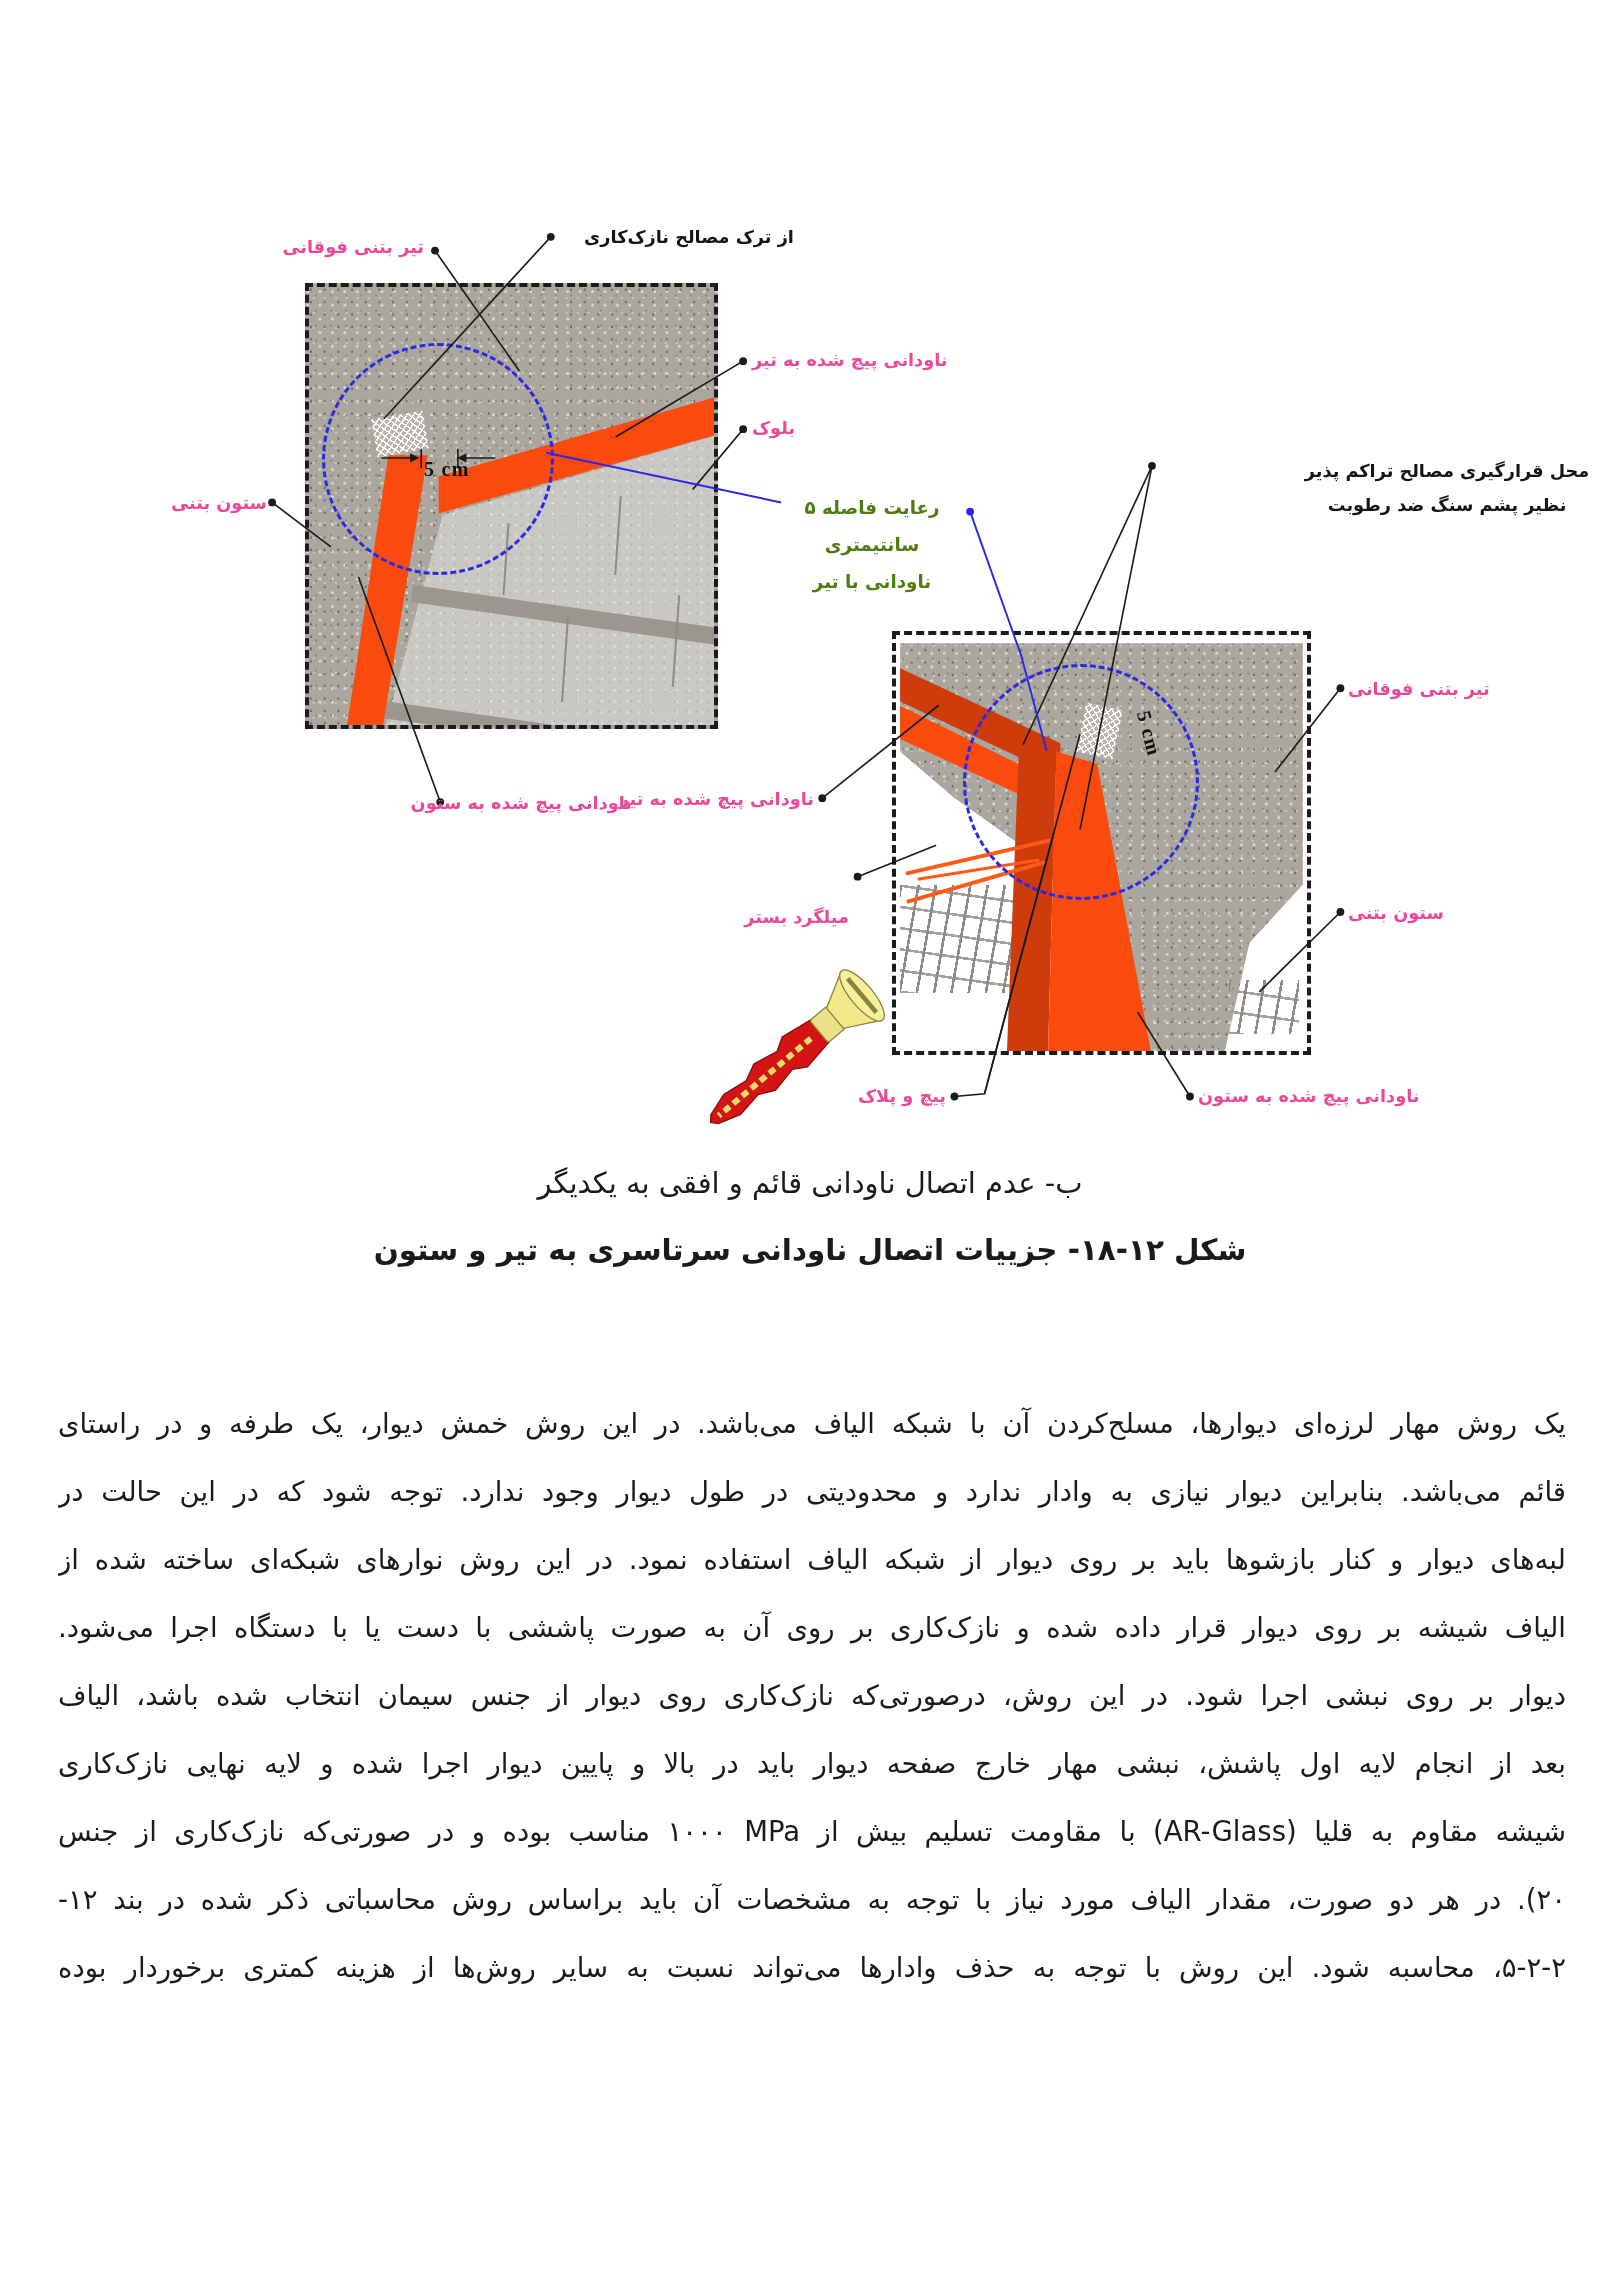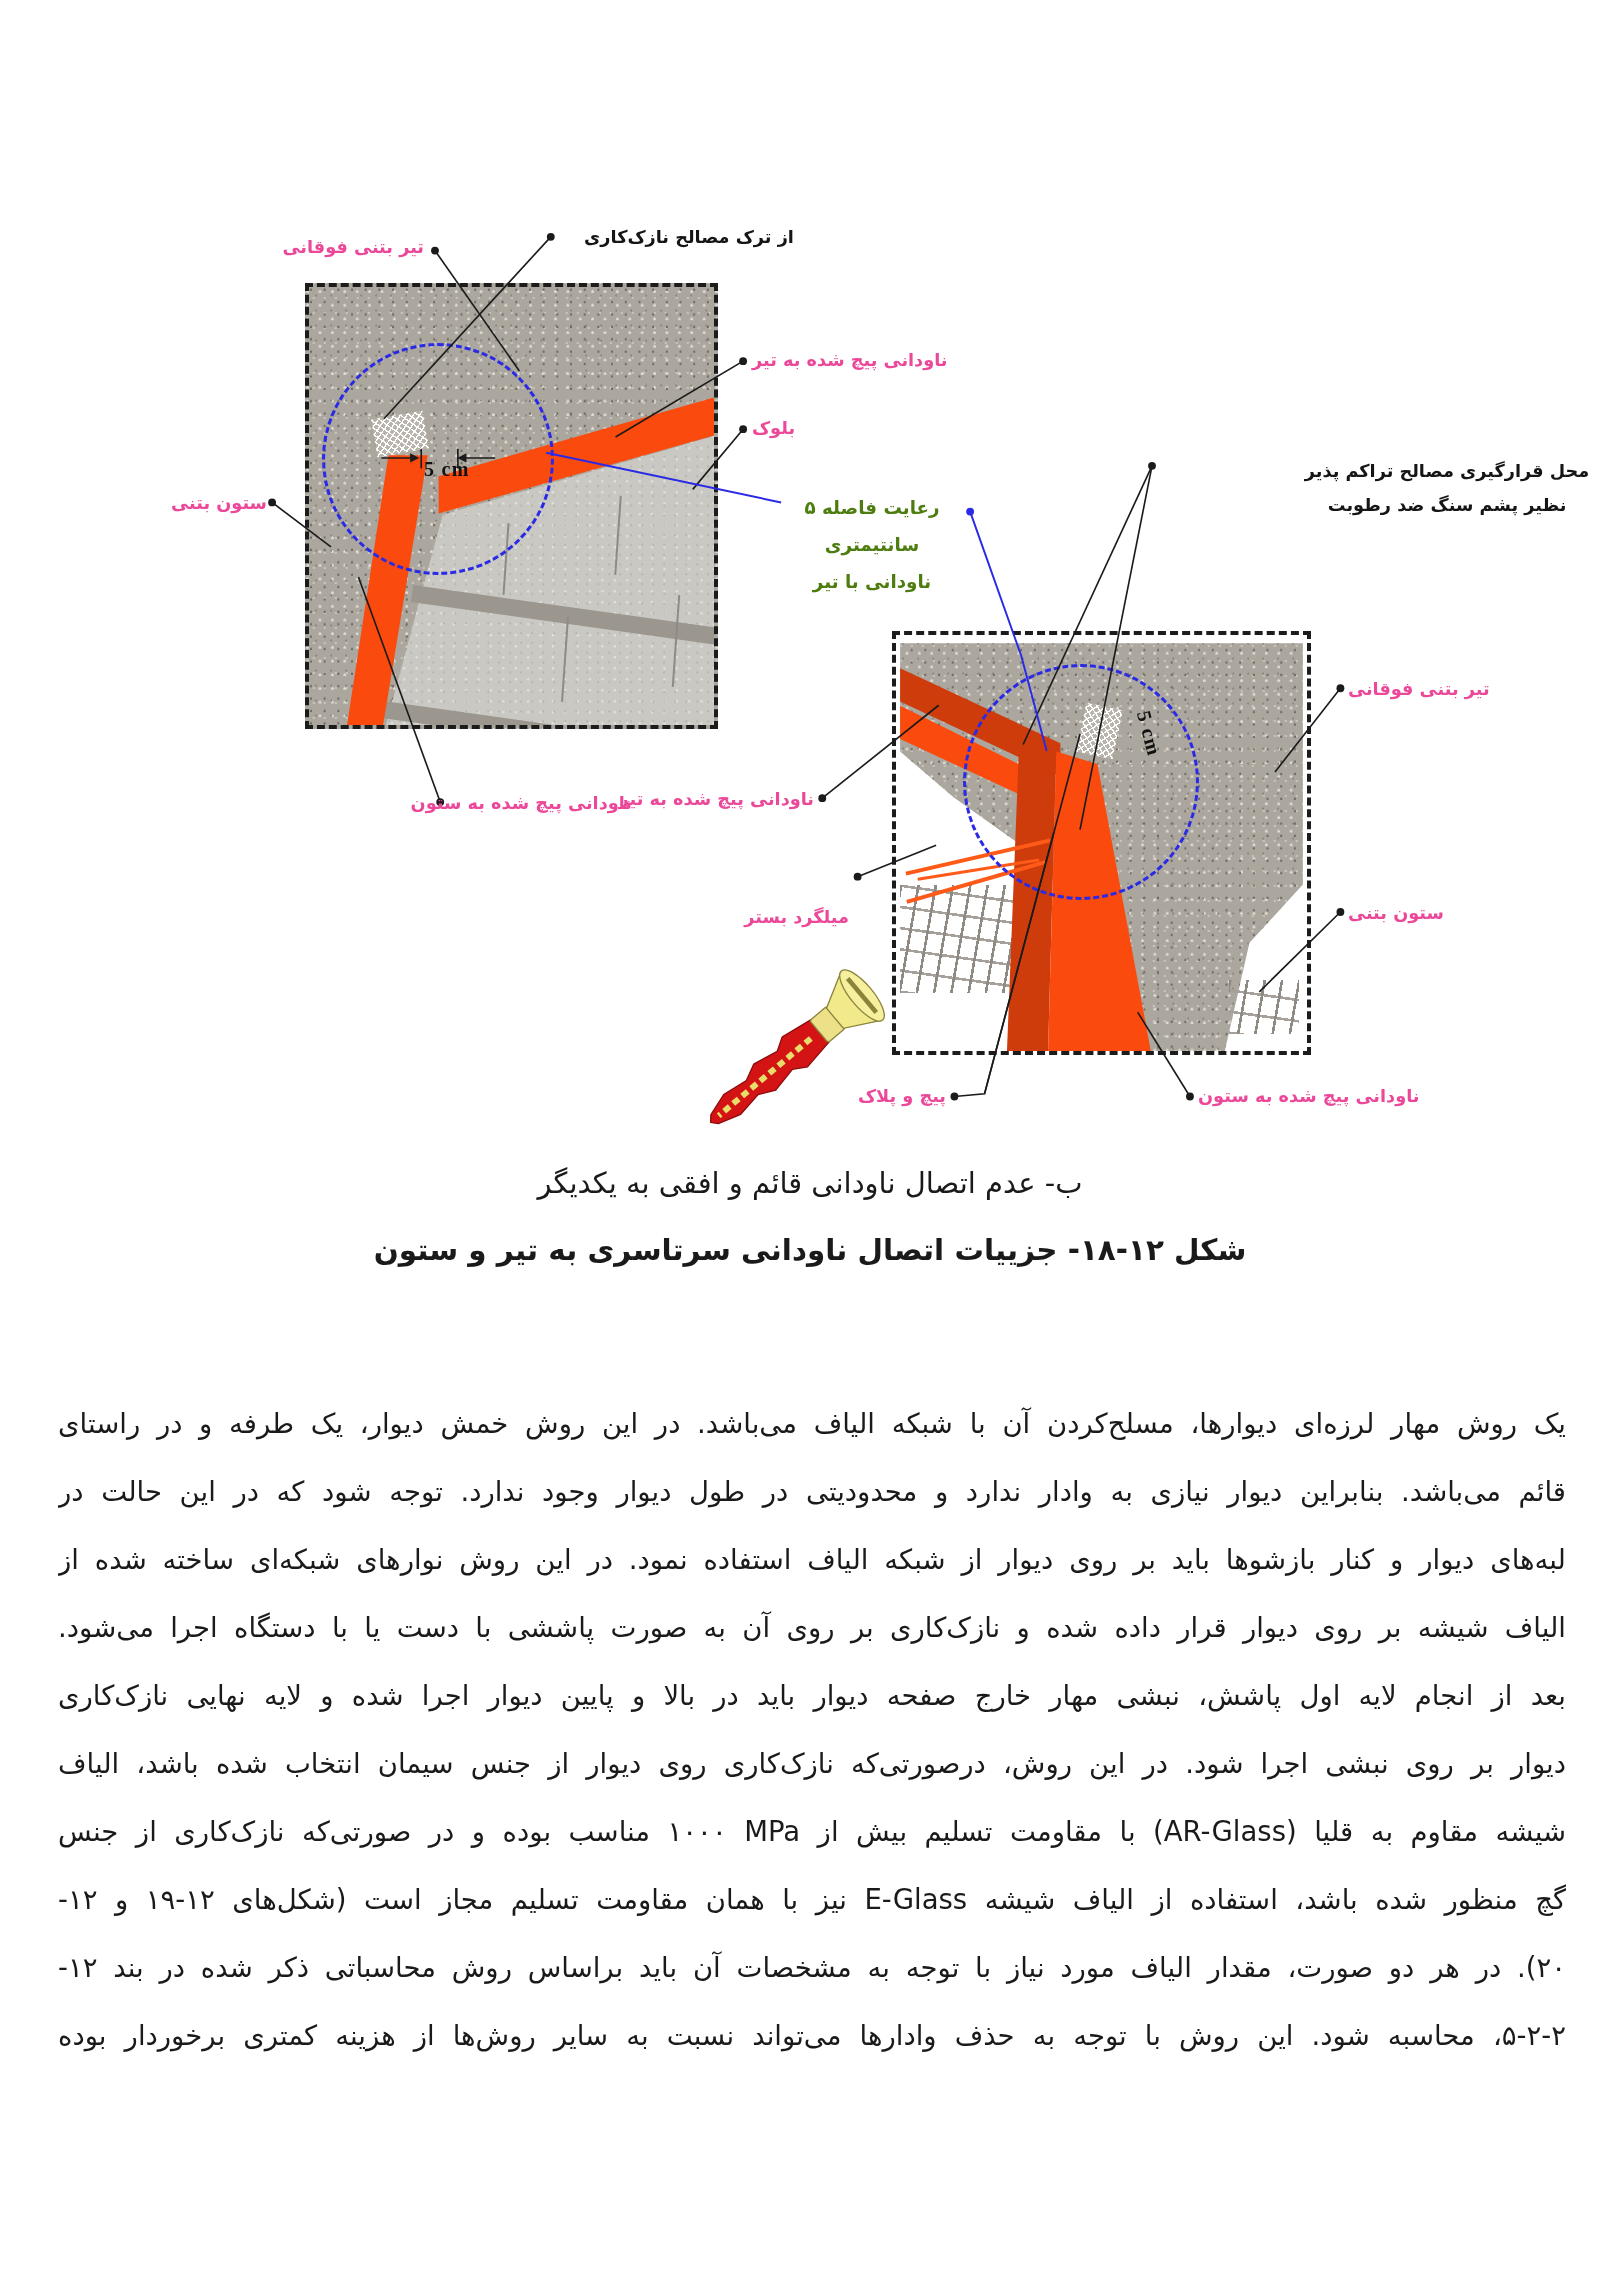--- a/index.html
+++ b/index.html
@@ -176,22 +176,21 @@
 
   <div class="caption" style="top:1166px;">ب- عدم اتصال ناودانی قائم و افقی به یکدیگر</div>
   <div class="caption bold" style="top:1233px;">شکل ۱۲‏-‏۱۸‏- جزییات اتصال ناودانی سرتاسری به تیر و ستون</div>
 
 
   <div class="bodytext">
     <div class="bline">یک روش مهار لرزه‌ای دیوارها، مسلح‌کردن آن با شبکه الیاف می‌باشد. در این روش خمش دیوار، یک طرفه و در راستای</div>
     <div class="bline">قائم می‌باشد. بنابراین دیوار نیازی به وادار ندارد و محدودیتی در طول دیوار وجود ندارد. توجه شود که در این حالت در</div>
     <div class="bline">لبه‌های دیوار و کنار بازشوها باید بر روی دیوار از شبکه الیاف استفاده نمود. در این روش نوارهای شبکه‌ای ساخته شده از</div>
     <div class="bline">الیاف شیشه بر روی دیوار قرار داده شده و نازک‌کاری بر روی آن به صورت پاششی با دست یا با دستگاه اجرا می‌شود.</div>
+    <div class="bline">دیوار بر روی نبشی اجرا شود. در این روش، درصورتی‌که نازک‌کاری روی دیوار از جنس سیمان انتخاب شده باشد، الیاف</div>
     <div class="bline">بعد از انجام لایه اول پاشش، نبشی مهار خارج صفحه دیوار باید در بالا و پایین دیوار اجرا شده و لایه نهایی نازک‌کاری</div>
-    <div class="bline">دیوار بر روی نبشی اجرا شود. در این روش، درصورتی‌که نازک‌کاری روی دیوار از جنس سیمان انتخاب شده باشد، الیاف</div>
     <div class="bline">شیشه مقاوم به قلیا (AR-Glass) با مقاومت تسلیم بیش از ‎۱۰۰۰ MPa‎ مناسب بوده و در صورتی‌که نازک‌کاری از جنس</div>
-    <div class="bline">گچ منظور شده باشد، استفاده از الیاف شیشه E-Glass نیز با همان مقاومت تسلیم مجاز است (شکل‌های ۱۲‏-‏۱۹ و  ۱۲‏-</div>
     <div class="bline">‏۲۰). در هر دو صورت، مقدار الیاف مورد نیاز با توجه به مشخصات آن باید براساس روش محاسباتی ذکر شده در بند ۱۲‏-</div>
     <div class="bline">‏۲‏-‏۲‏-‏۵، محاسبه شود. این روش با توجه به حذف وادارها می‌تواند نسبت به سایر روش‌ها از هزینه کمتری برخوردار بوده</div>
   </div>
 
 </div>
 
 
 </body></html>

